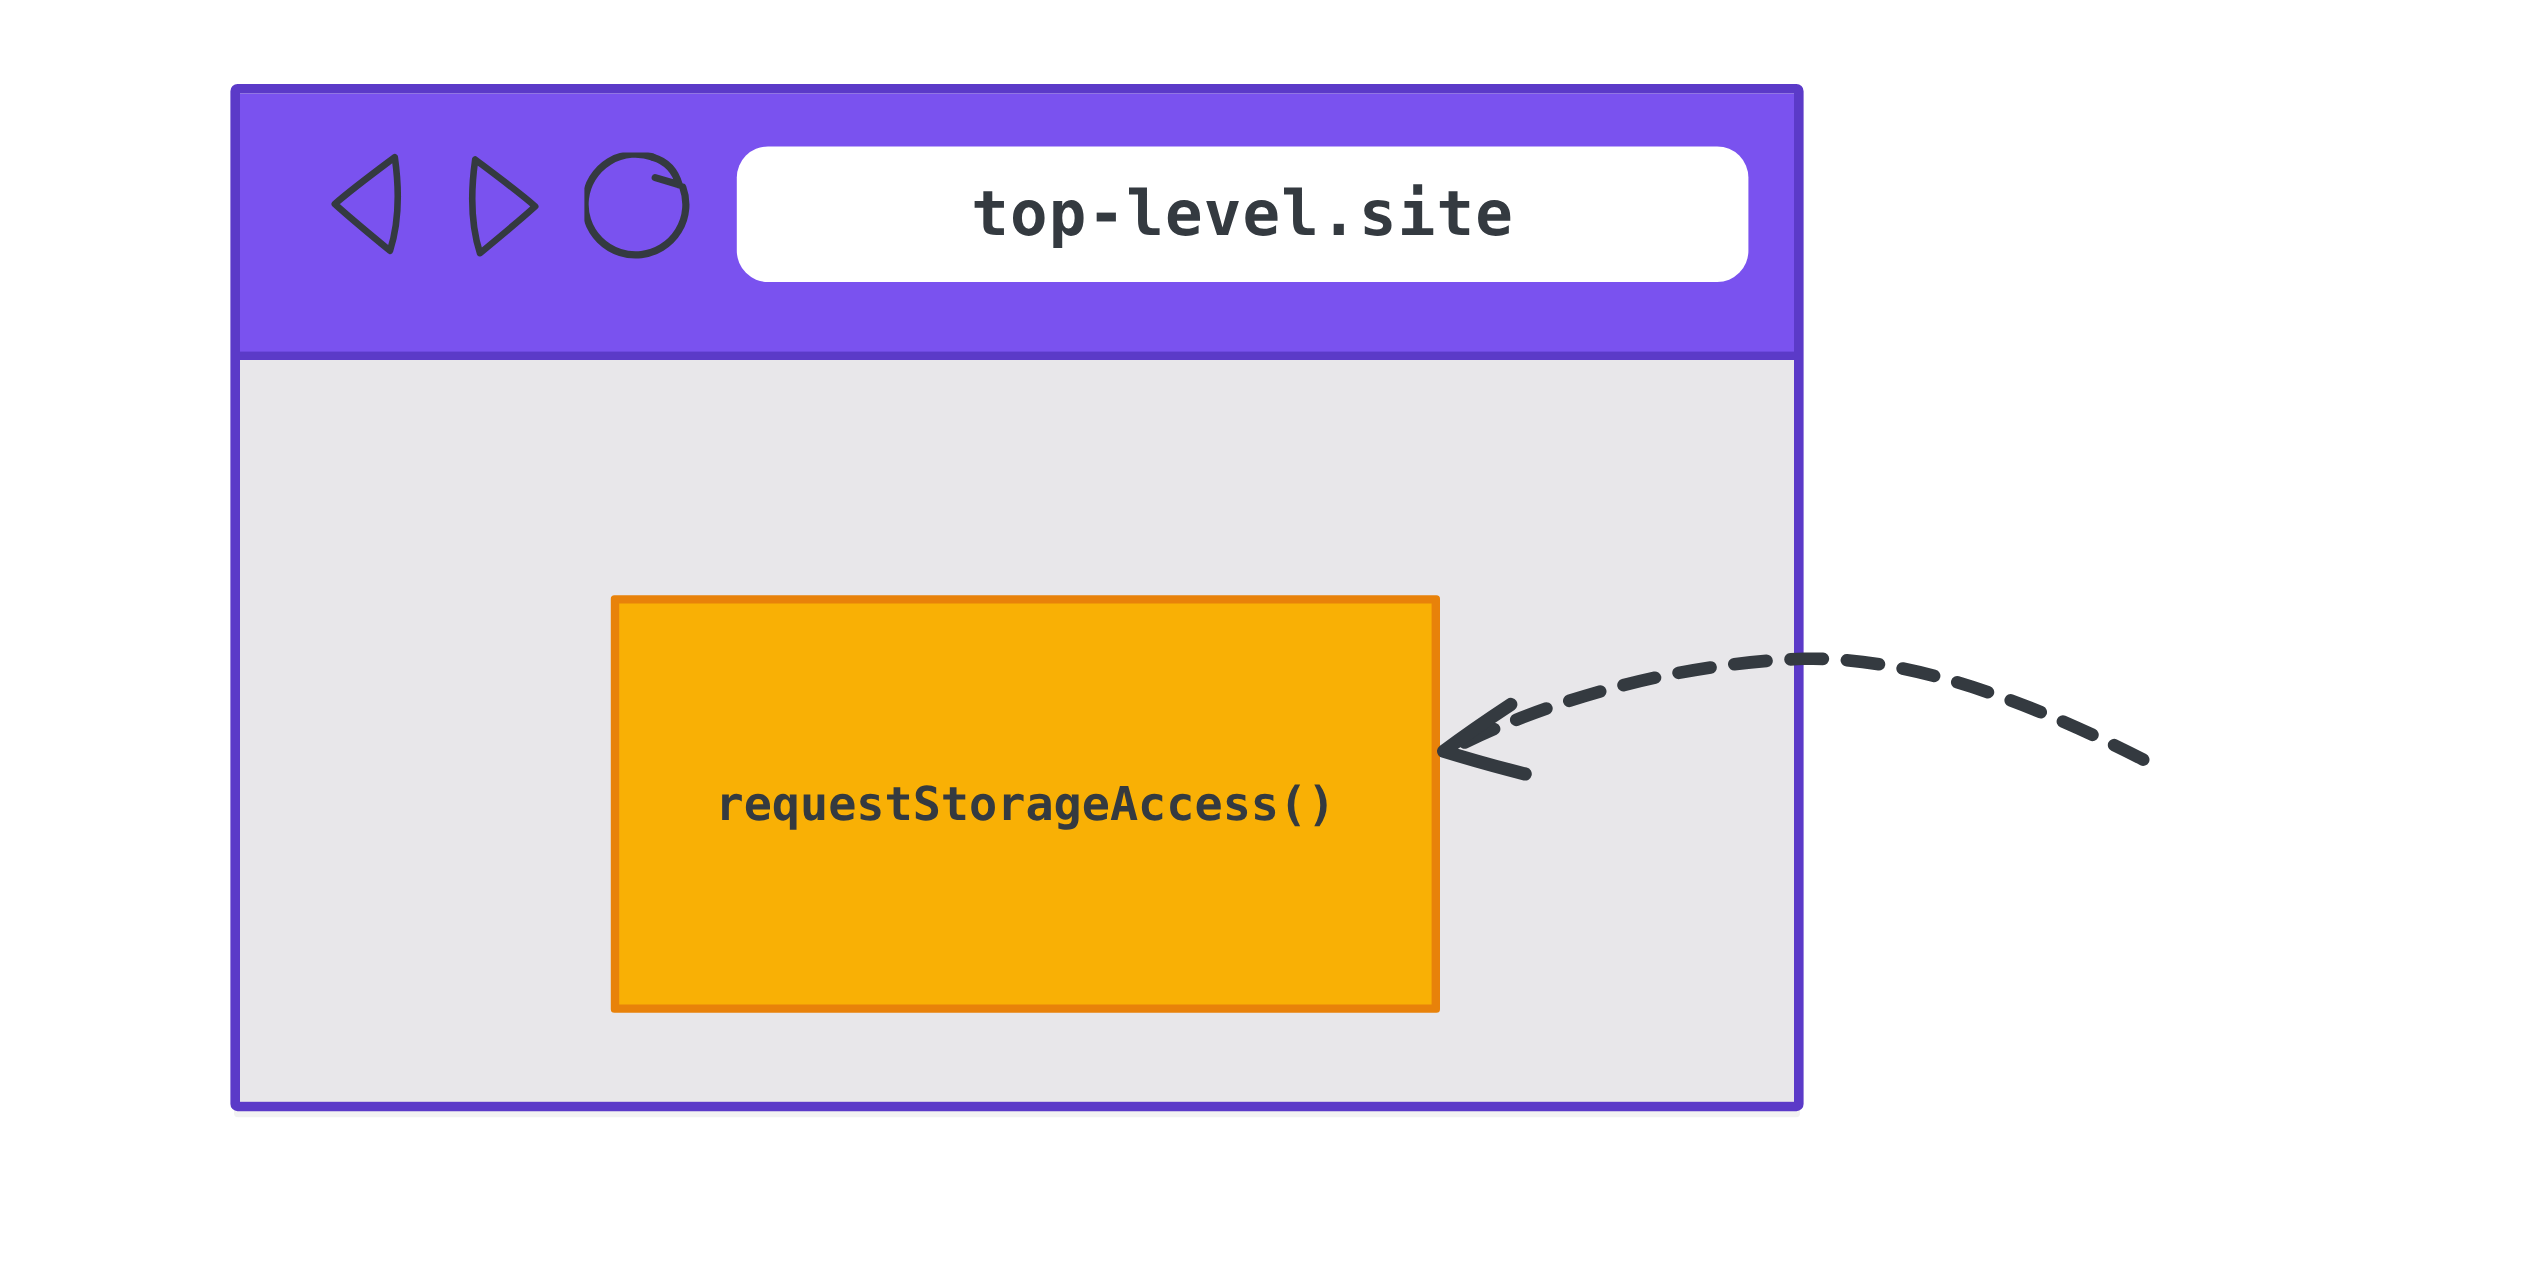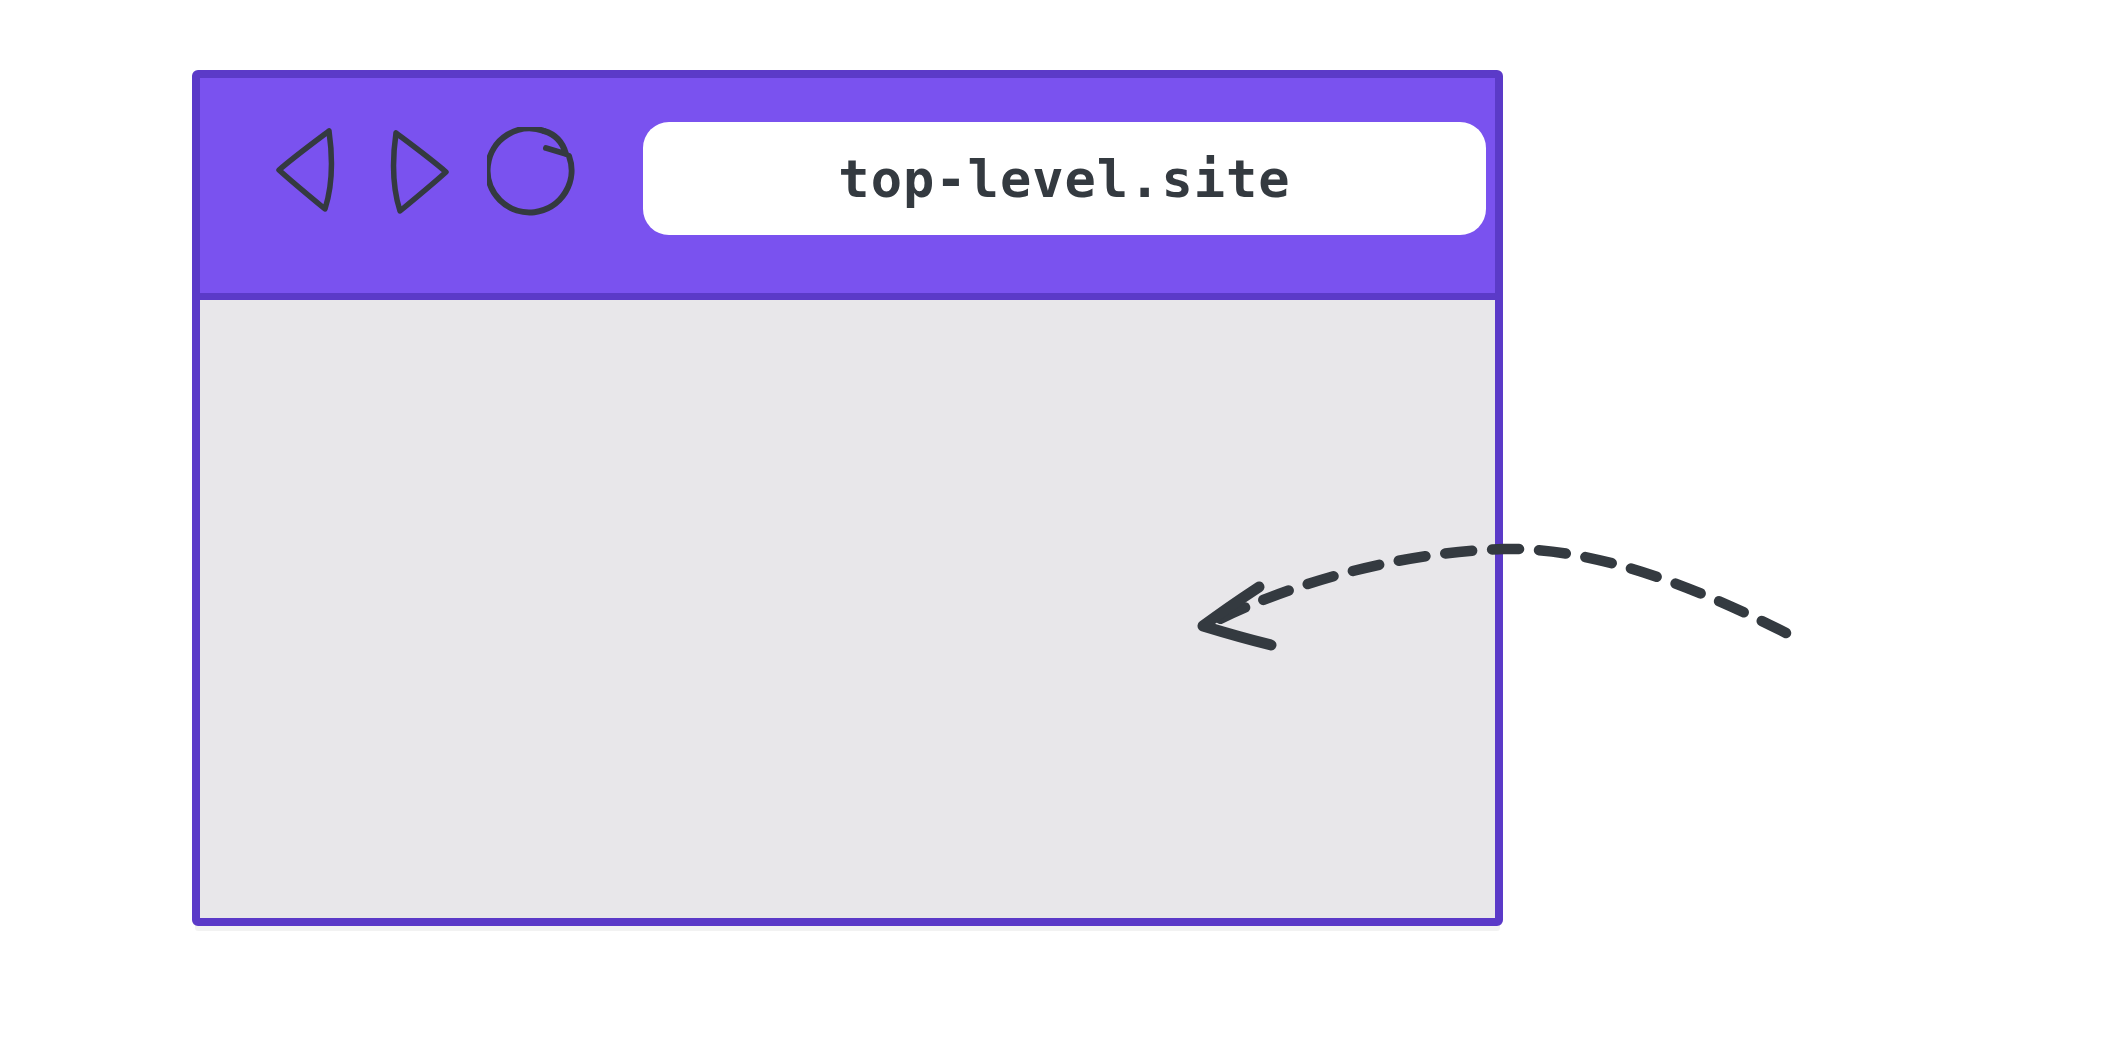--- a/index.html
+++ b/index.html
@@ -48,21 +48,21 @@
   }
 
   .nav-icon { position: absolute; color: var(--ink); }
   .nav-icon svg { display: block; width: 100%; height: 100%; }
   .icon-back    { left: 75px;  top: 49px; width: 60px; height: 86px; }
   .icon-forward { left: 190px; top: 51px; width: 60px; height: 86px; }
   .icon-refresh { left: 287px; top: 49px; width: 92px; height: 92px; }
 
   .address-bar {
     position: absolute;
-    left: 443px;
+    left: 414px;
     top: 44px;
     width: 843px;
     height: 113px;
     background: var(--address-bar-white);
     border-radius: 26px;
     display: flex;
     align-items: center;
     justify-content: center;
   }
   .address-text {
@@ -164,20 +164,25 @@
           <path class="hand-stroke" stroke-width="6" d="M 82 29 A 42 42 0 1 1 57 4"></path>
           <path class="hand-stroke" stroke-width="6" d="M 57 4 Q 74 9 79 27 M 79 27 Q 69 24 59 21"></path>
         </svg>
       </span>
 
       <div class="address-bar">
         <span class="address-text">top-level.site</span>
       </div>
     </div>
 
+    <div class="viewport">
+      <div class="embed-box">
+        <span class="embed-text">requestStorageAccess()</span>
+      </div>
+    </div>
   </div>
 
   <svg class="arrow-overlay" viewBox="0 0 2102 1056" aria-hidden="true">
     <path class="arrow-dash" d="M 1786 633 C 1688 583 1590 547 1504 549 C 1398 552 1290 584 1216 621"></path>
     <path class="arrow-head" d="M 1259 587 Q 1227 608 1203 626 Q 1239 637 1271 645"></path>
   </svg>
 
 
 </div>
 

